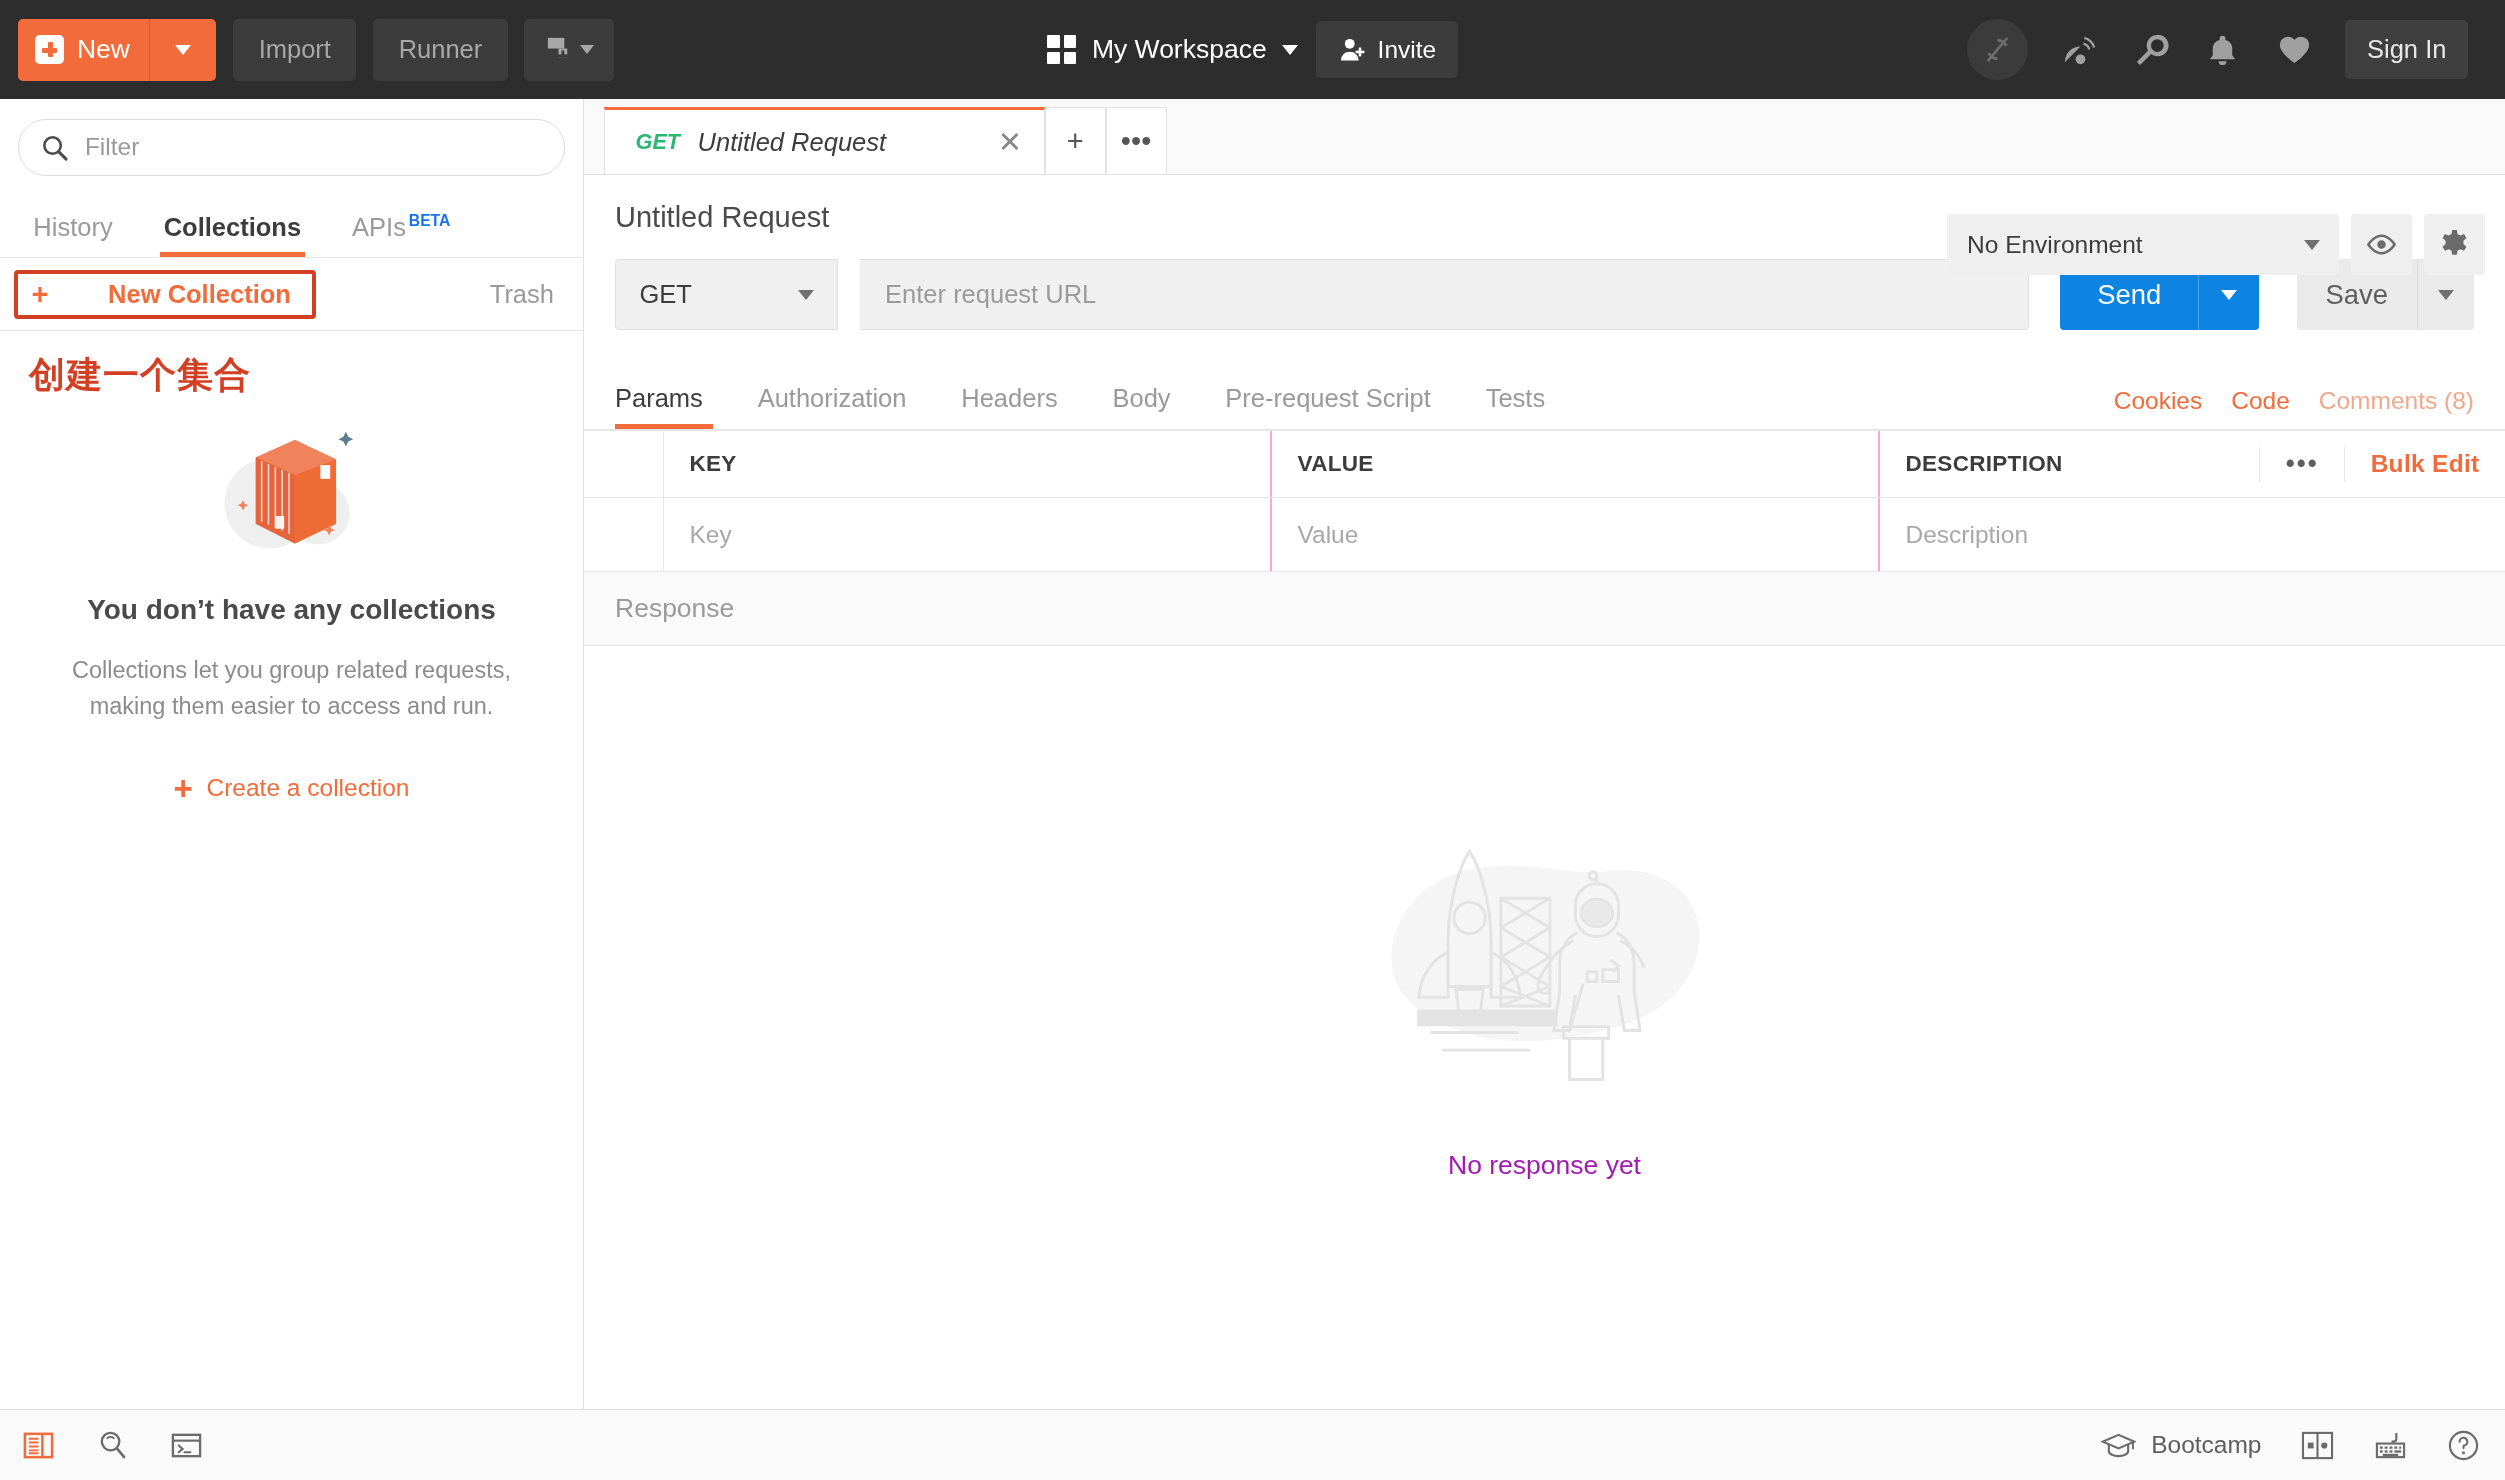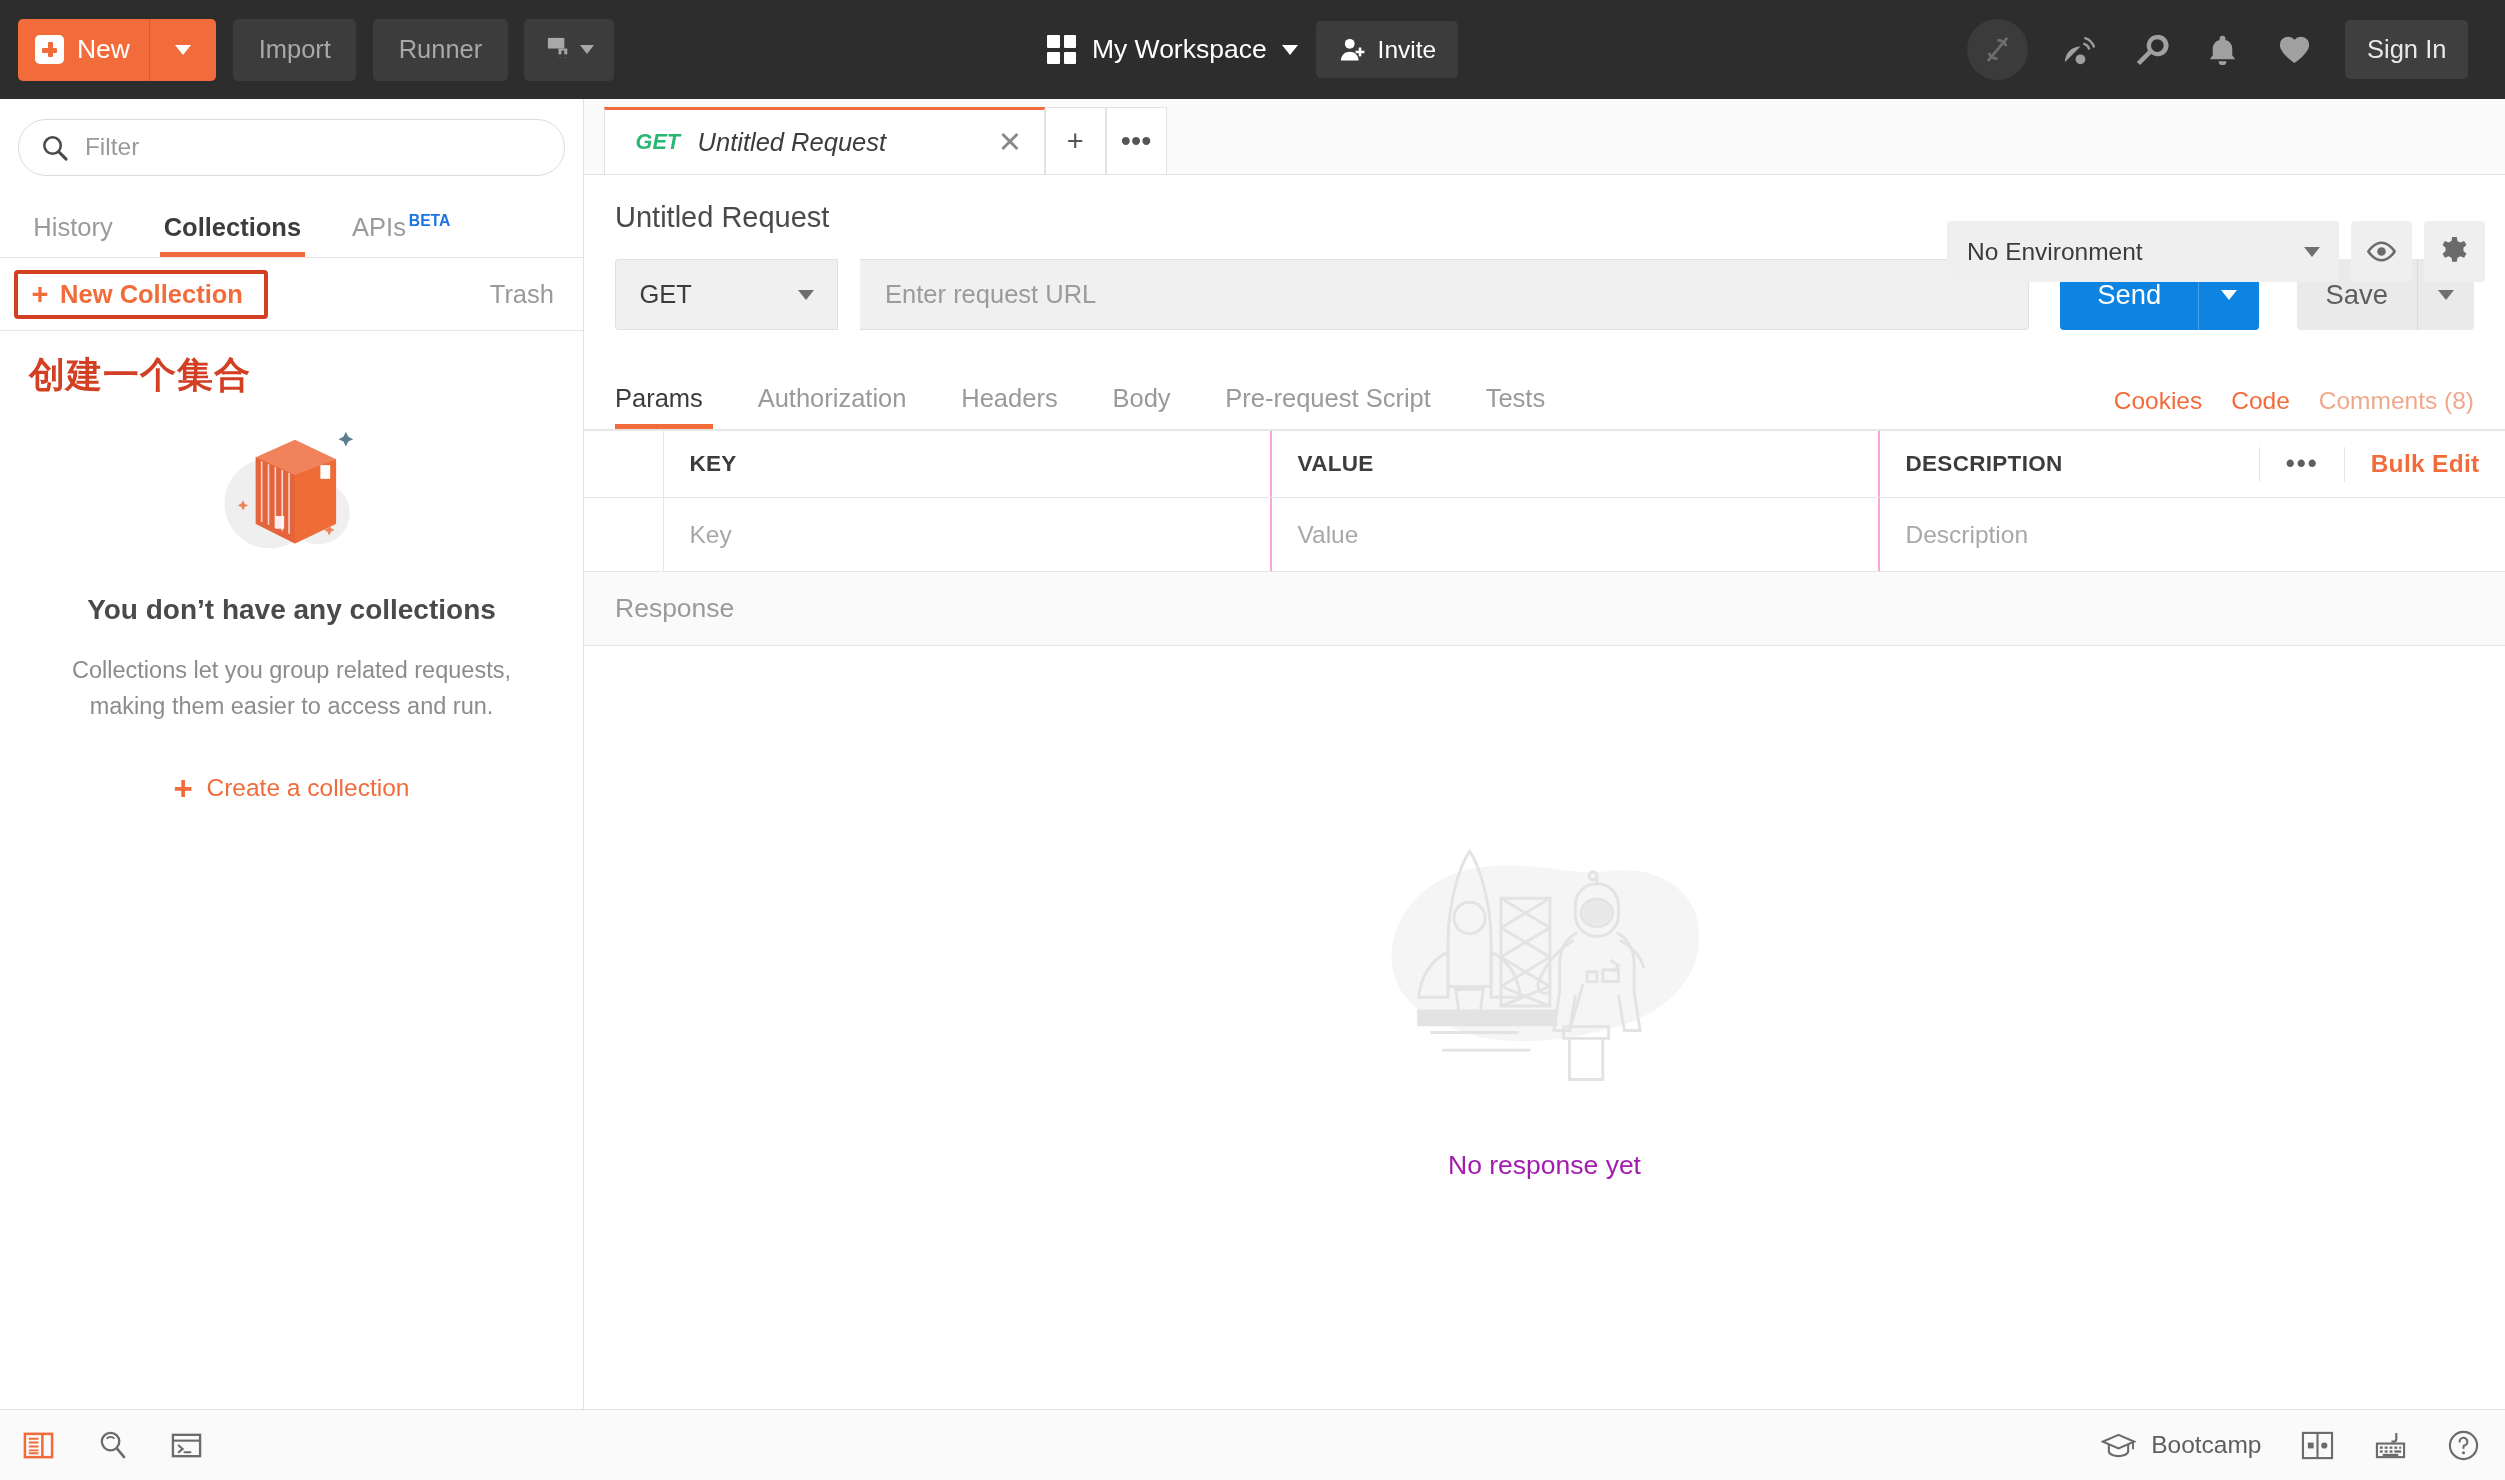--- a/index.html
+++ b/index.html
@@ -129,21 +129,21 @@
   .collection-actions {
     display: flex; align-items: center; justify-content: space-between;
     height: 73px; border-bottom: 1px solid #e6e6e6; padding-right: 29px;
   }
   .newcol-hl {
     border: 4.9px solid #d23f23; border-radius: 3.9px; background: #fff;
     padding: 5.9px 21.6px 5.9px 13.7px; margin-left: 13.7px;
     display: flex; align-items: center; gap: 11.8px; cursor: pointer;
   }
   .newcol-plus { color: #f26b3a; font-size: 29px; line-height: 1; font-weight: bold; }
-  .newcol-label { color: #f26b3a; font-size: 25.5px; font-weight: bold; }
+  .newcol-label { color: #f26b3a; font-size: 25.5px; font-weight: bold; margin-left: 48px; }
   .trash-label { color: #9a9a9a; font-size: 25.5px; cursor: pointer; }
 
   .cn-annot {
     color: #d23f23; font-size: 36px; font-weight: bold;
     padding: 19.6px 0 0 29px; letter-spacing: 1px;
   }
 
   .empty-col { display: flex; flex-direction: column; align-items: center; padding-top: 9.8px; }
   .empty-title { font-size: 28px; font-weight: bold; color: #4a4a4a; margin-top: 17.6px; }
   .empty-desc {
@@ -172,21 +172,21 @@
   .req-tab-name { font-size: 25.5px; color: #3c3c3c; font-style: italic; flex: 1; }
   .tab-x { font-size: 29px; color: #888; cursor: pointer; line-height: 1; }
   .tab-sq {
     width: 61px; height: 67px; border: 1px solid #e2e2e2; border-bottom: none;
     background: #fff; display: flex; align-items: center; justify-content: center;
     font-size: 29px; color: #555; cursor: pointer;
   }
 
   .envbar {
     position: absolute; right: 19.6px; top: 115px;
-    display: flex; align-items: center; gap: 12px; margin-top: 7px;
+    display: flex; align-items: center; gap: 12px;
   }
   .env-select {
     width: 392px; height: 61px; background: #efefef; border-radius: 3.9px;
     display: flex; align-items: center; justify-content: space-between;
     padding: 0 19.6px; font-size: 24.5px; color: #3c3c3c; cursor: pointer;
   }
   .caret-grey {
     width: 0; height: 0; border-left: 8.8px solid transparent;
     border-right: 8.8px solid transparent; border-top: 10.8px solid #6f6f6f;
   }

